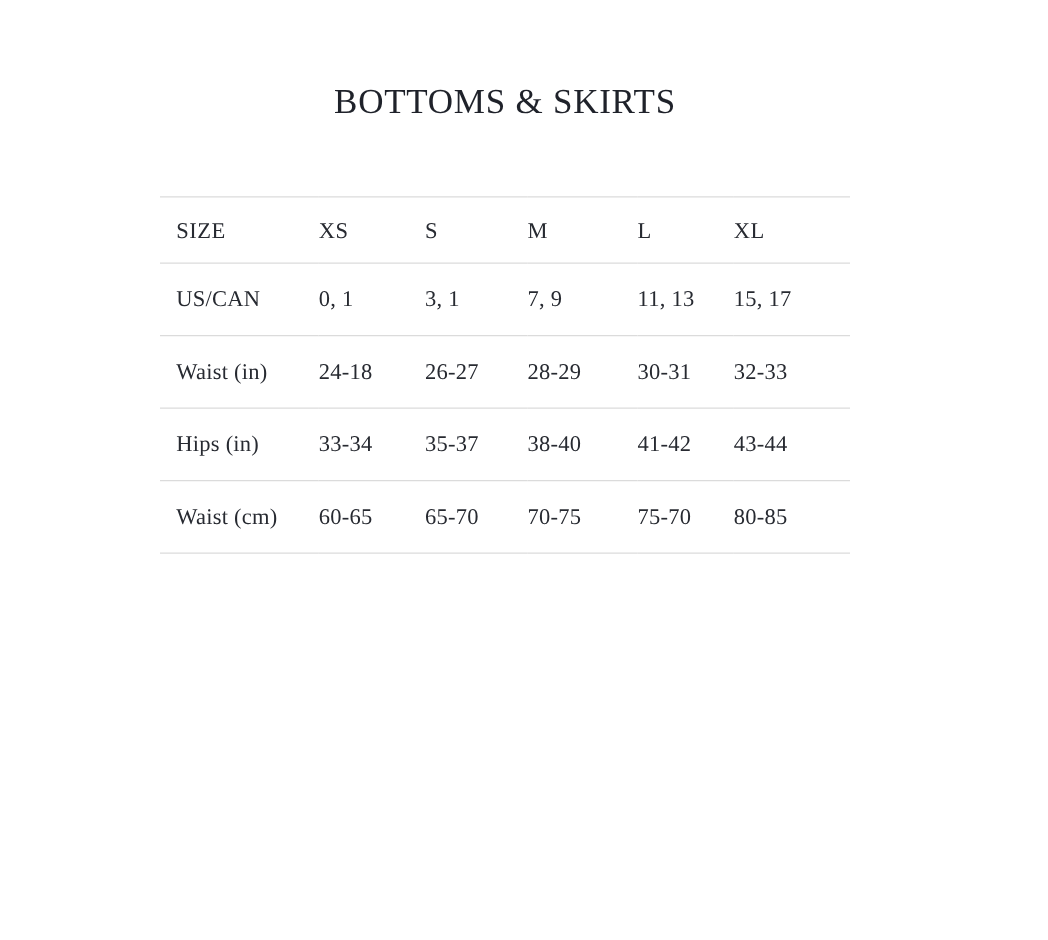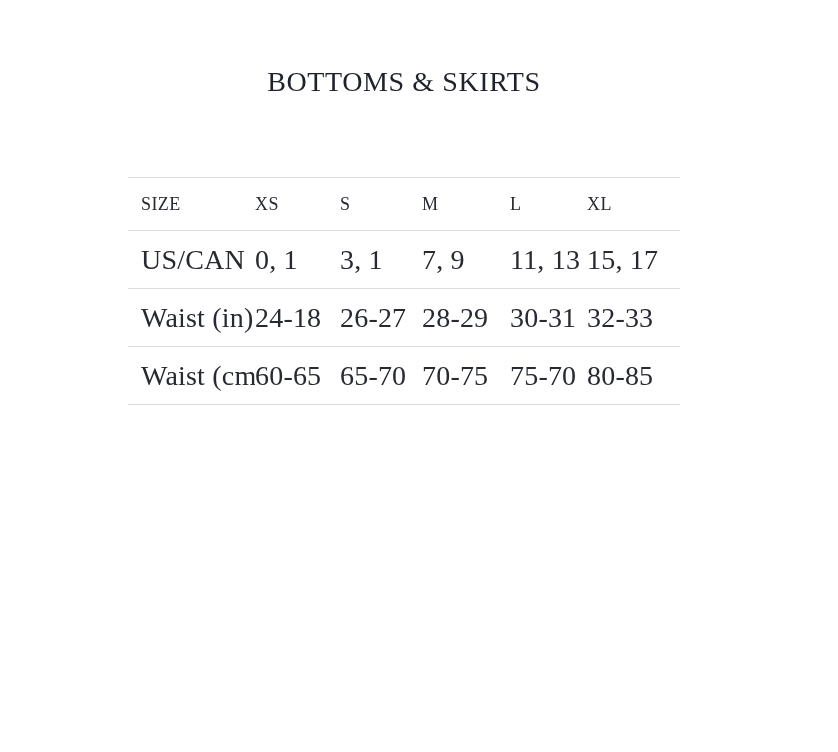--- a/index.html
+++ b/index.html
@@ -27,21 +27,21 @@
     height: 32px;
     line-height: 32px;
     text-align: center;
     font-size: 28px;
     font-weight: 400;
     letter-spacing: 0.6px;
     color: #1f222a;
     white-space: nowrap;
   }
   table.size-chart {
-    margin-top: 79px;
+    margin-top: 59px;
     width: 552px;
     border-collapse: collapse;
     table-layout: fixed;
     border-bottom: 1px solid #dbdbdb;
   }
   table.size-chart tr {
     border-top: 1px solid #dbdbdb;
   }
   th, td {
     box-sizing: border-box;
@@ -65,21 +65,21 @@
     letter-spacing: 0.4px;
   }
   tbody tr {
     height: 58px;
   }
   tbody tr:nth-child(7),
   tbody tr:nth-child(8) {
     height: 57px;
   }
   tbody td {
-    font-size: 28px;
+    font-size: 18px;
     letter-spacing: 0.2px;
   }
 </style>
 </head>
 <body>
 
 <div class="page">
   <div class="content">
 
     <h1 class="chart-title">BOTTOMS &amp; SKIRTS</h1>
@@ -114,20 +114,28 @@
         </tr>
         <tr>
           <td>Waist (in)</td>
           <td>24-18</td>
           <td>26-27</td>
           <td>28-29</td>
           <td>30-31</td>
           <td>32-33</td>
         </tr>
         <tr>
+          <td>Hips (in)</td>
+          <td>33-34</td>
+          <td>35-37</td>
+          <td>38-40</td>
+          <td>41-42</td>
+          <td>43-44</td>
+        </tr>
+        <tr>
           <td>Waist (cm)</td>
           <td>60-65</td>
           <td>65-70</td>
           <td>70-75</td>
           <td>75-70</td>
           <td>80-85</td>
         </tr>
       </tbody>
     </table>
 

